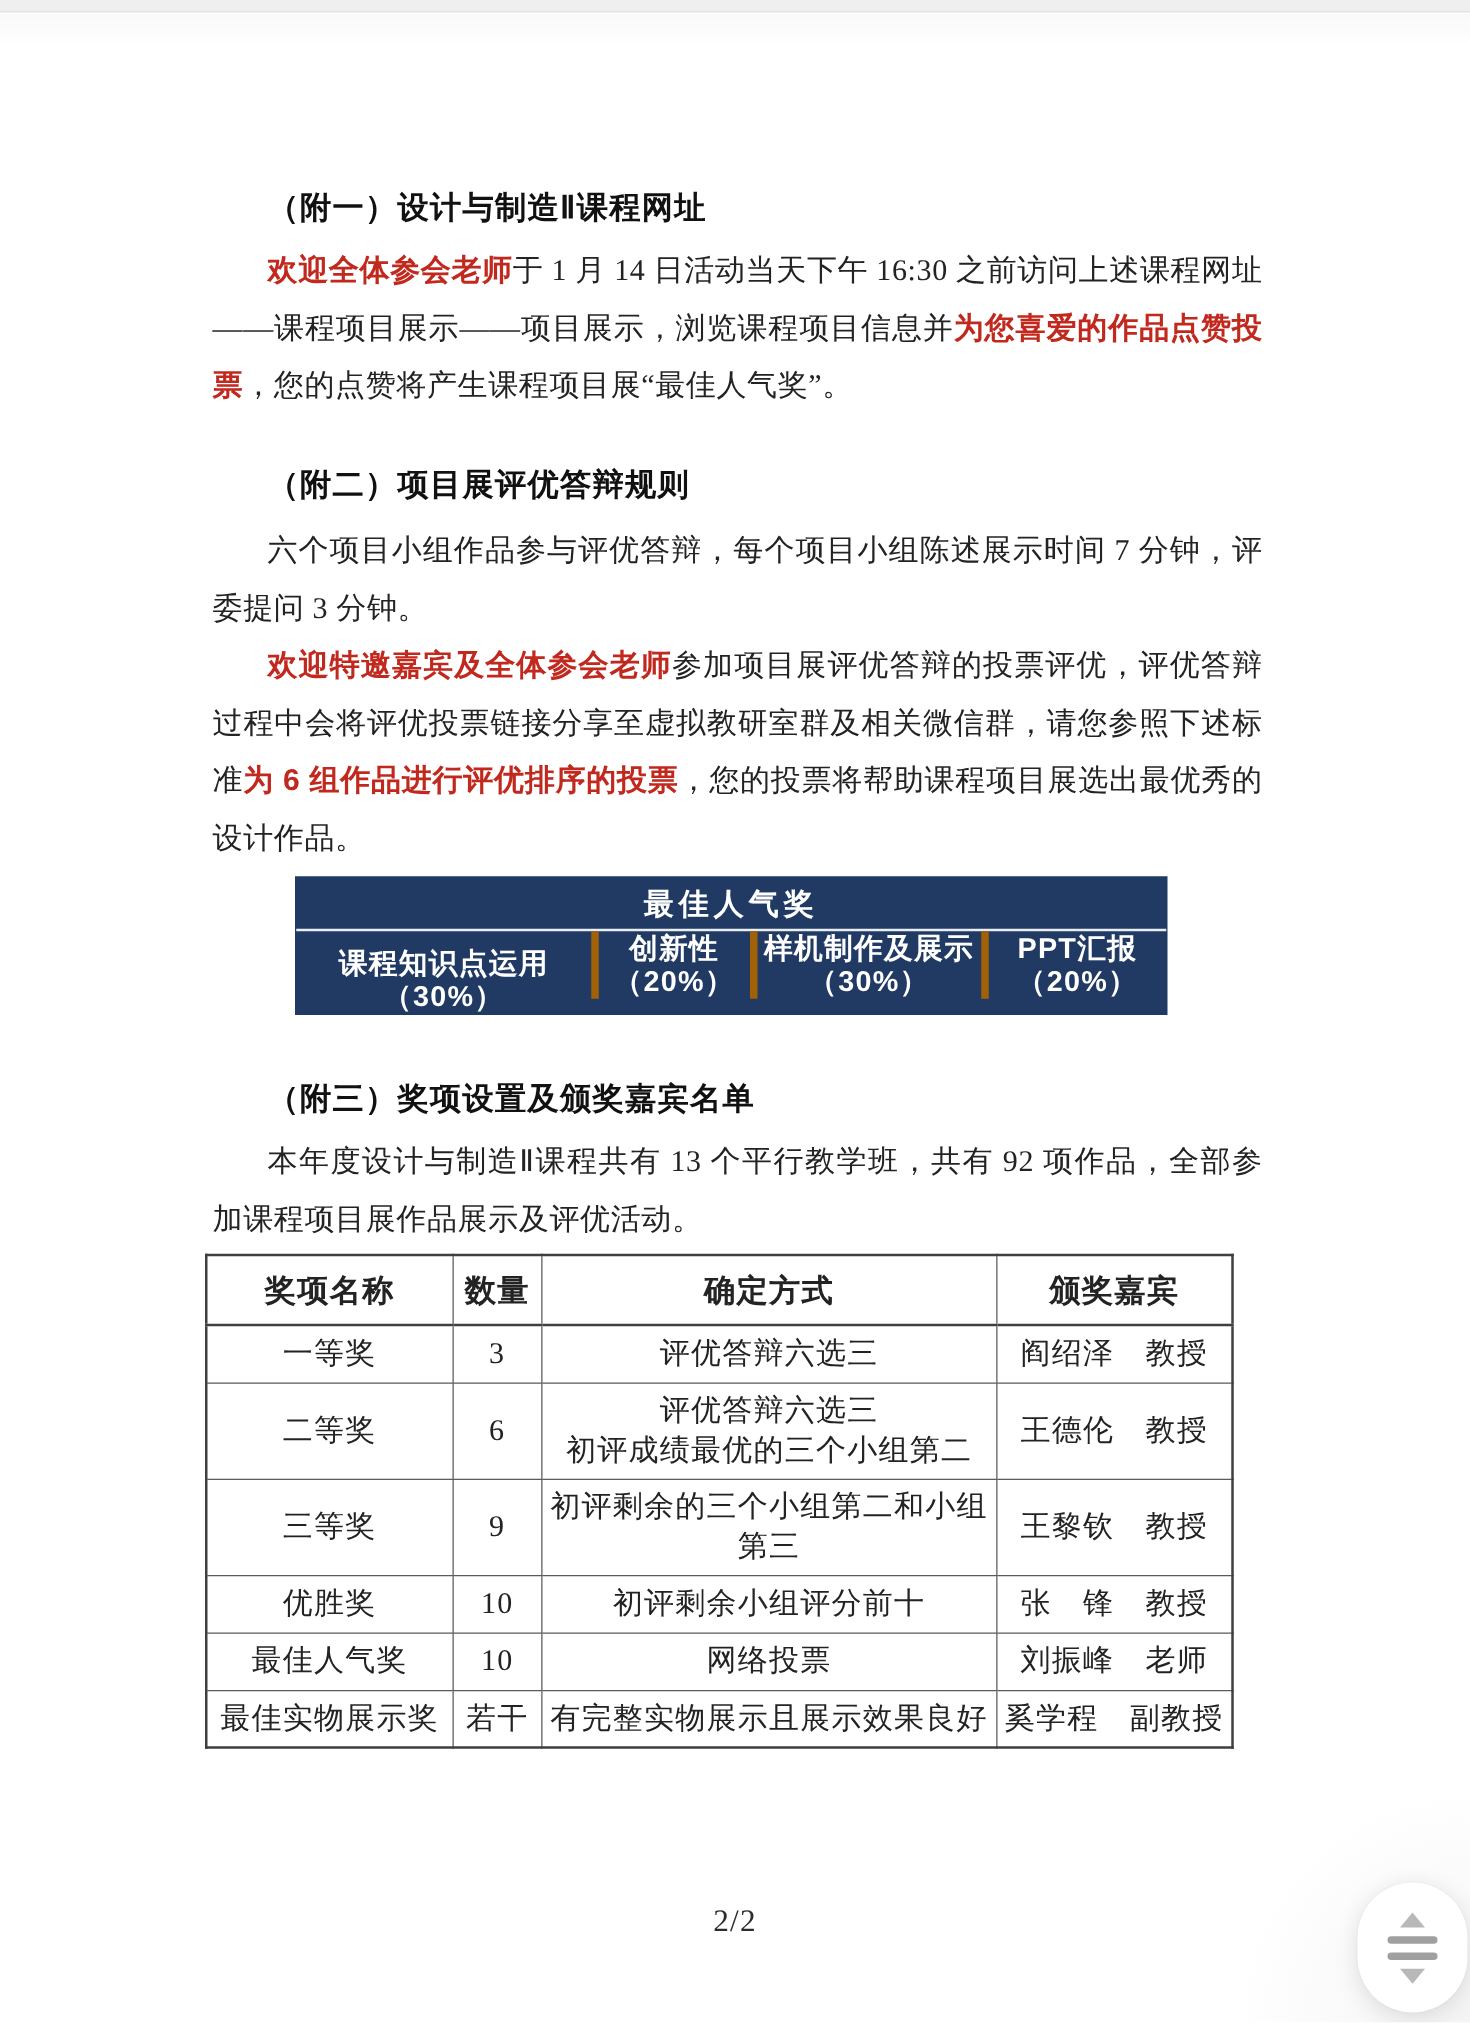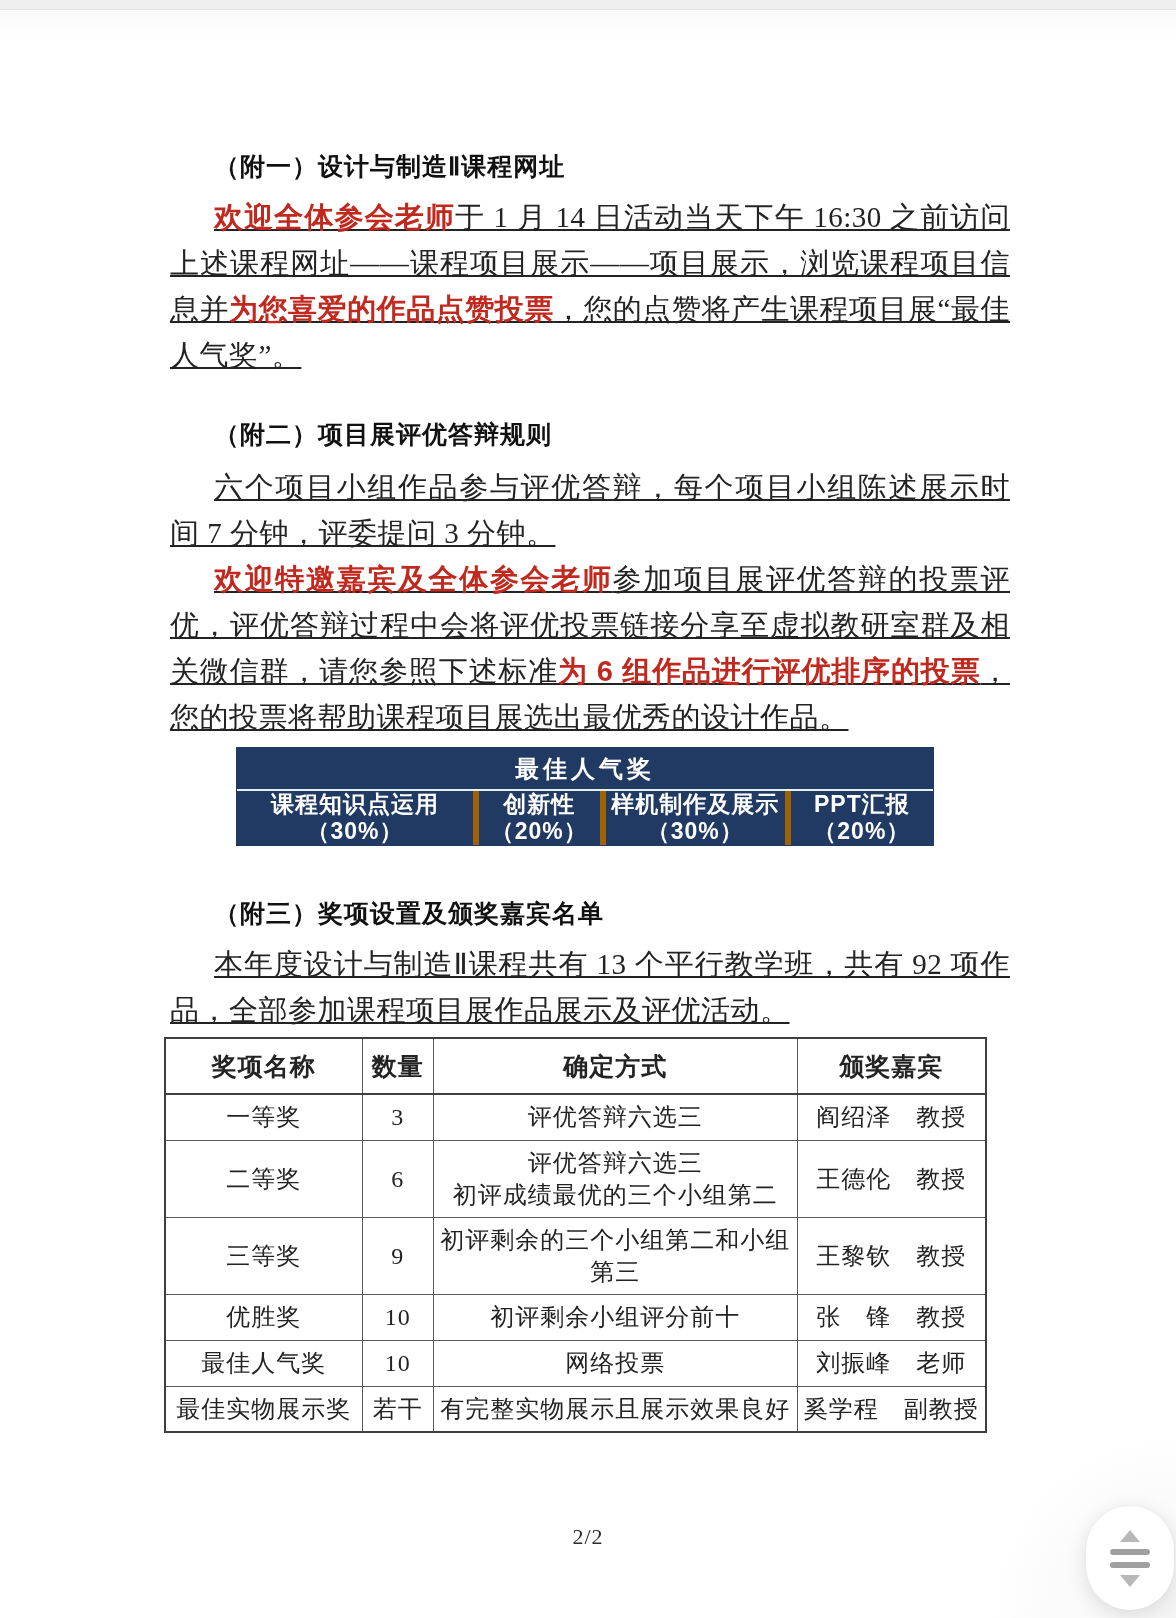--- a/index.html
+++ b/index.html
@@ -48,27 +48,26 @@
     text-indent:44px;
     font-size:24px;
     line-height:32px;
   }
   .doc-link{
     color:var(--link);
     text-decoration:underline;
     text-underline-offset:4px;
   }
   .para{
-    font-size:29px;
+    font-size:24px;
     line-height:46px;
     text-align:justify;
     text-indent:44px;
     margin-top:10px;
     letter-spacing:0.5px;
-    text-decoration:underline;
   }
   .para.tight{margin-top:12px;}
   .red{
     color:var(--red);
     font-weight:bold;
     font-family:"Liberation Sans", sans-serif;
     letter-spacing:0.5px;
   }
   
   .score-table{
@@ -93,21 +92,21 @@
   }
   .score-col{
     display:flex;flex-direction:column;align-items:center;justify-content:center;
     height:54px;
     font-size:23px;
     line-height:27px;
     letter-spacing:1px;
     text-align:center;
   }
   .score-col + .score-col{border-left:6px solid #a16207;}
-  .score-col:nth-child(1){width:33.9%;}
+  .score-col:nth-child(1){width:33.9%;margin-top:12px;}
   .score-col:nth-child(2){width:18.2%;}
   .score-col:nth-child(3){width:26.6%;justify-content:flex-end;}
   .score-col:nth-child(4){width:21.3%;}
   
   .awards-table{
     margin:4px 0 0 -6px;
     width:823px;
     border-collapse:collapse;
     table-layout:fixed;
     font-size:24px;
@@ -127,21 +126,21 @@
     height:56px;
     border-bottom:2.5px solid var(--border-dark);
   }
   .awards-table tbody td{height:46px;}
   .method-line{line-height:32px;}
   
   .page-number{
     position:absolute;
     top:1524px;left:0;width:1176px;
     text-align:center;
-    font-size:22px;
+    font-size:25px;
     color:#2c2c2c;
     letter-spacing:1px;
   }
   
   .corner-sheen{
     position:absolute;right:0;top:1430px;width:190px;height:188px;
     background:radial-gradient(ellipse at 100% 100%, rgba(205,205,210,0.22), rgba(255,255,255,0) 70%);
     pointer-events:none;
   }
   .scroll-widget{

